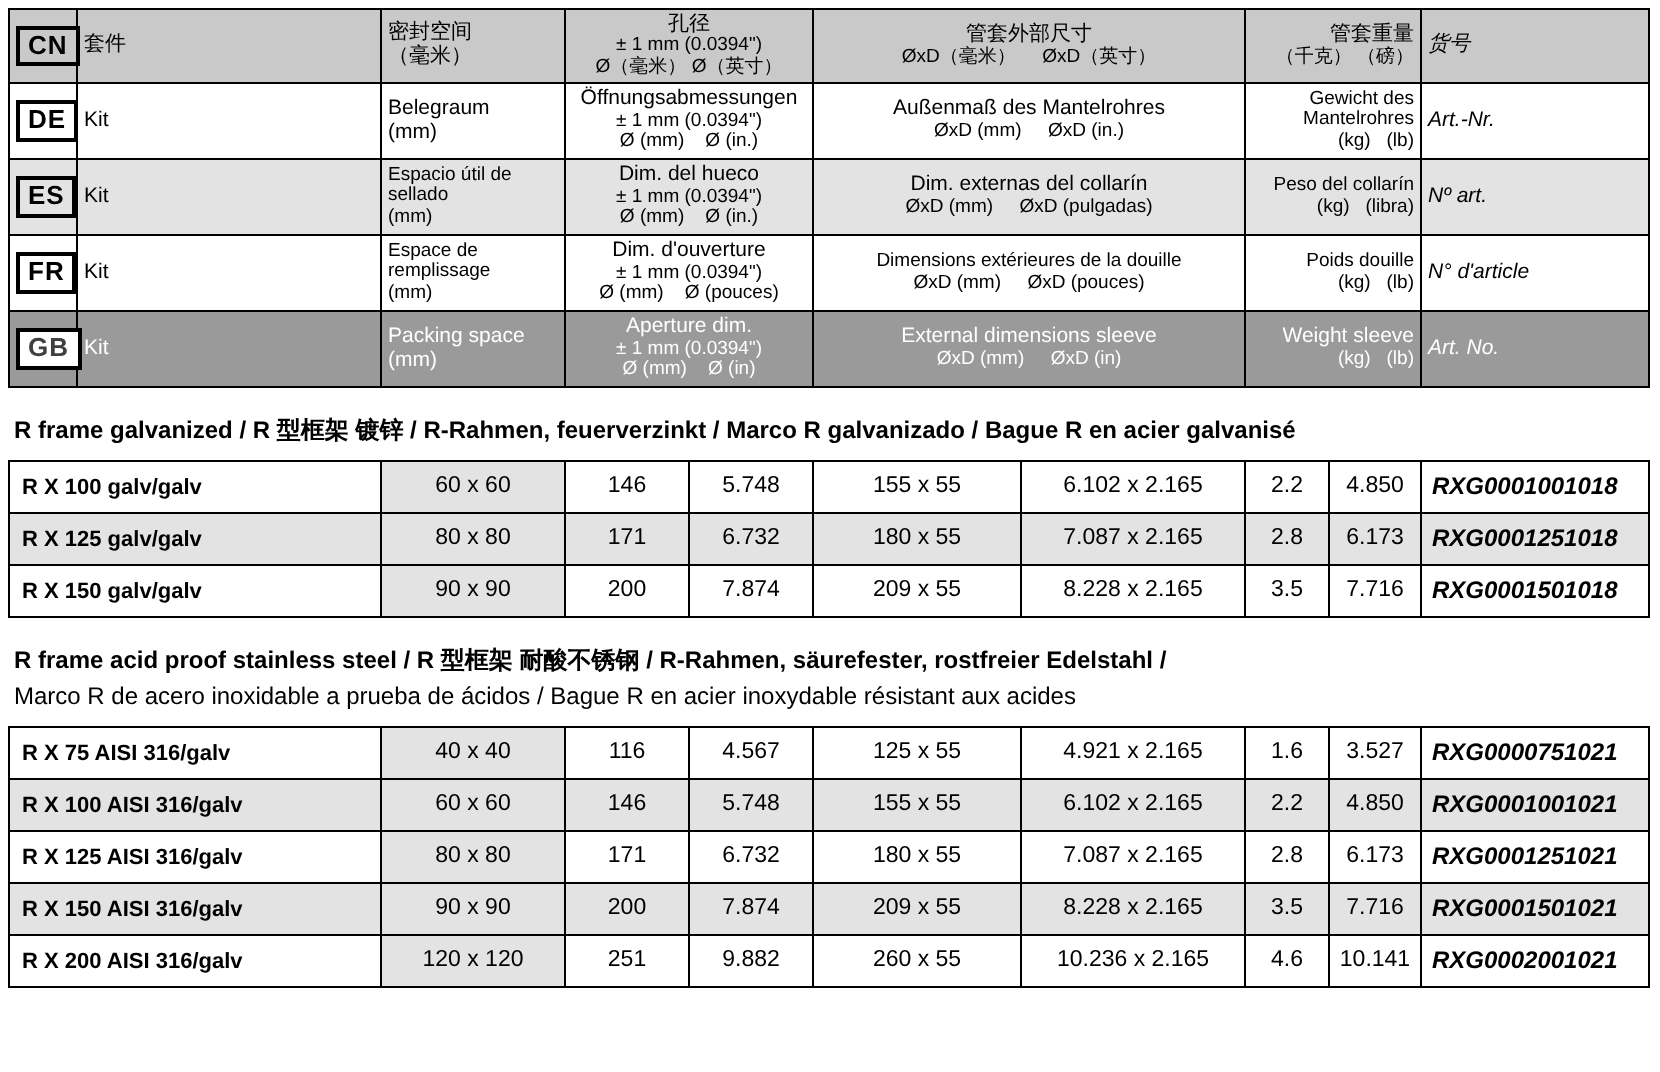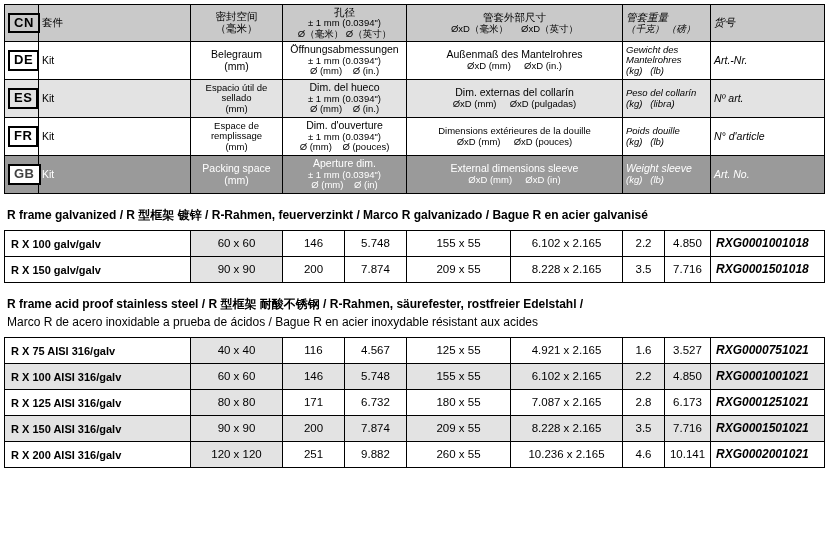--- a/index.html
+++ b/index.html
@@ -52,24 +52,24 @@
     font-weight: bold;
     font-size: 13px;
     line-height: 1.1;
     letter-spacing: 0.5px;
   }
   .lang-row-gb .lang-box {
     background: #ffffff;
     color: #000;
   }
   .c-kit      { width: 152px; }
-  .c-pack     { width: 92px;  text-align: center; }
+  .c-pack     { width: 92px;  }
   .c-ap       { width: 124px; text-align: center; }
   .c-ext      { width: 216px; text-align: center; }
-  .c-wt       { width: 88px;  text-align: left; font-style: italic; }
+  .c-wt       { width: 88px;  text-align: right; }
   .c-art      { width: 114px; font-style: italic; }
 
   .hdr-top td { height: 34px; }
   .row-shade-1 td { background: #e3e3e3; }
   .row-white td   { background: #ffffff; }
   .row-white2 td  { background: #ffffff; }
   .row-gb td      { background: #9a9a9a; color: #ffffff; }
   .row-gb .lang-cell { background: #9a9a9a; }
   .row-gb .lang-box  { border-color: #000; background: #ffffff; color:#404040; }
 
@@ -322,20 +322,31 @@
       <td class="c-kit">R X 100 galv/galv</td>
       <td class="num shade-cell" style="background:#e3e3e3">60 x 60</td>
       <td class="num">146</td>
       <td class="num">5.748</td>
       <td class="num">155 x 55</td>
       <td class="num">6.102 x 2.165</td>
       <td class="num">2.2</td>
       <td class="num">4.850</td>
       <td class="c-art">RXG0001001018</td>
     </tr>
+    <tr class="shade">
+      <td class="c-kit">R X 125 galv/galv</td>
+      <td class="num">80 x 80</td>
+      <td class="num">171</td>
+      <td class="num">6.732</td>
+      <td class="num">180 x 55</td>
+      <td class="num">7.087 x 2.165</td>
+      <td class="num">2.8</td>
+      <td class="num">6.173</td>
+      <td class="c-art">RXG0001251018</td>
+    </tr>
     <tr class="plain">
       <td class="c-kit">R X 150 galv/galv</td>
       <td class="num" style="background:#e3e3e3">90 x 90</td>
       <td class="num">200</td>
       <td class="num">7.874</td>
       <td class="num">209 x 55</td>
       <td class="num">8.228 x 2.165</td>
       <td class="num">3.5</td>
       <td class="num">7.716</td>
       <td class="c-art">RXG0001501018</td>

